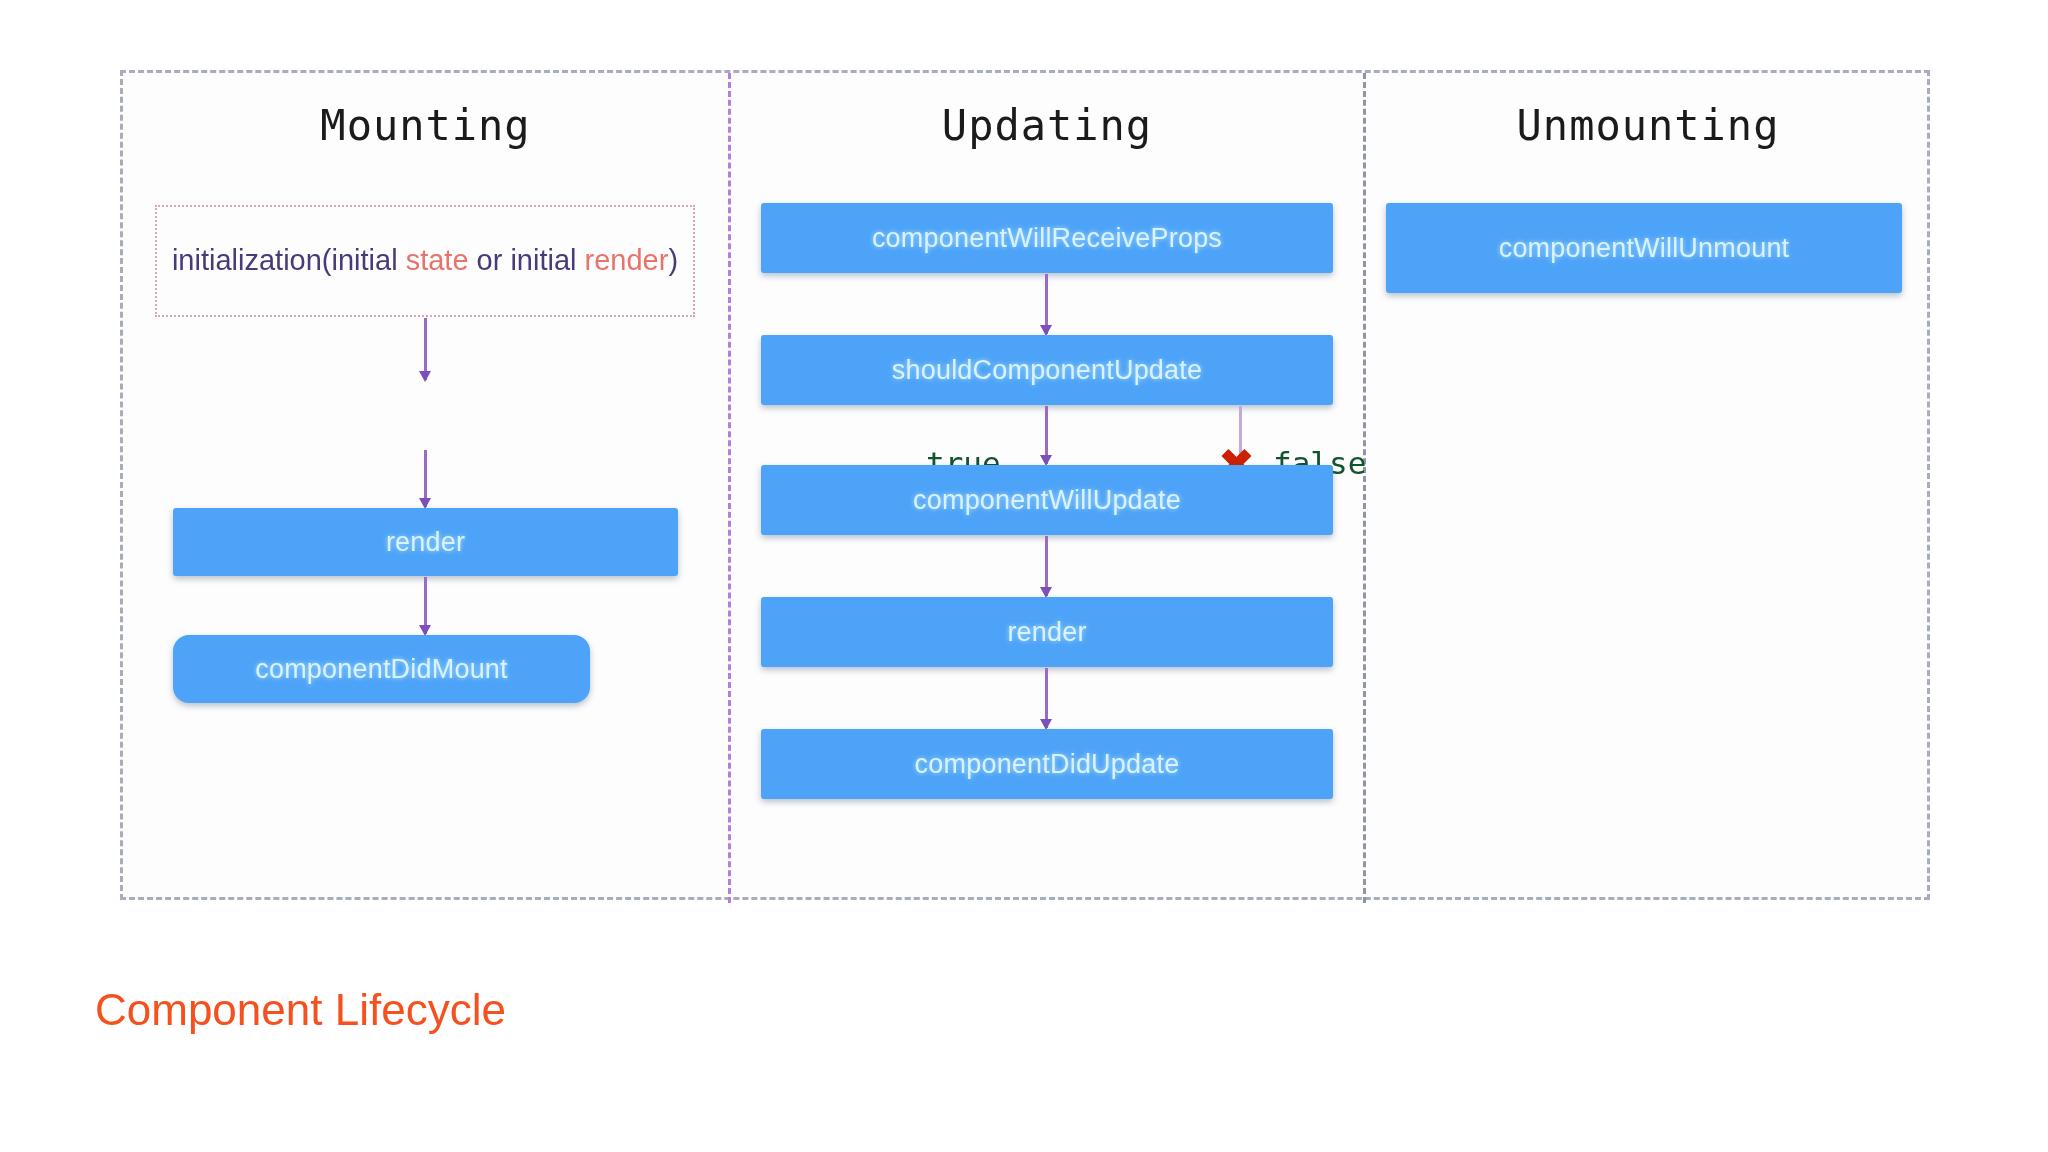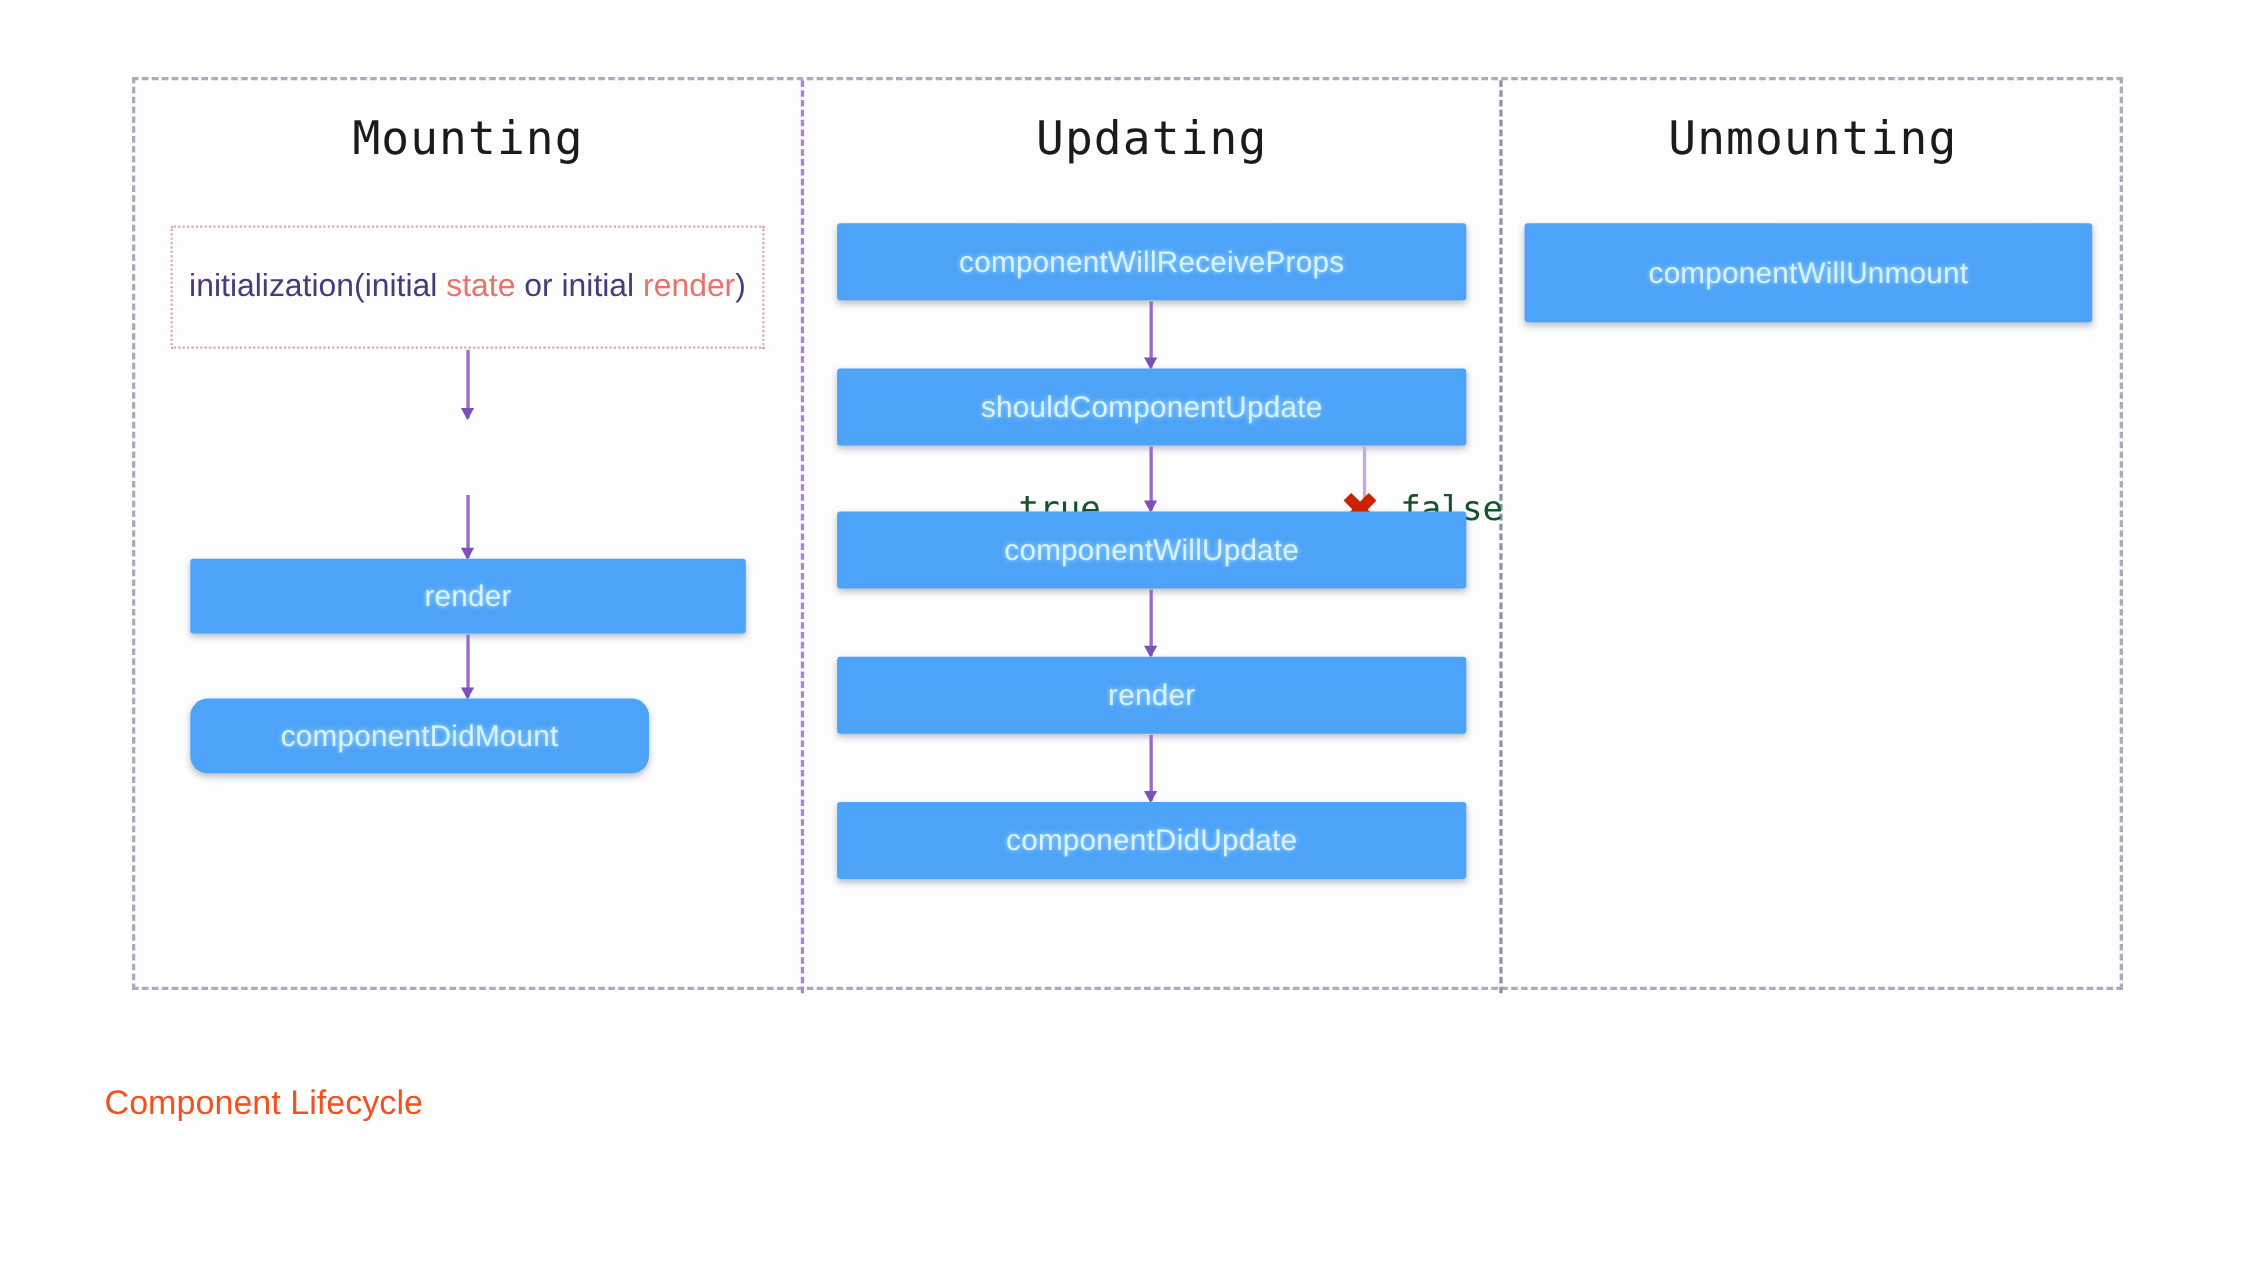--- a/index.html
+++ b/index.html
@@ -160,21 +160,21 @@
     line-height: 1;
     text-shadow: 0 0 1px #a51800;
   }
 
   
   .caption {
     position: absolute;
     left: 95px;
     top: 985px;
     font-family: "Liberation Sans", sans-serif;
-    font-size: 31px;
+    font-size: 44px;
     color: #f4511e;
     white-space: nowrap;
   }
 </style>
 </head>
 <body>
 
 <div id="canvas">
 
   <div class="diagram-frame">

